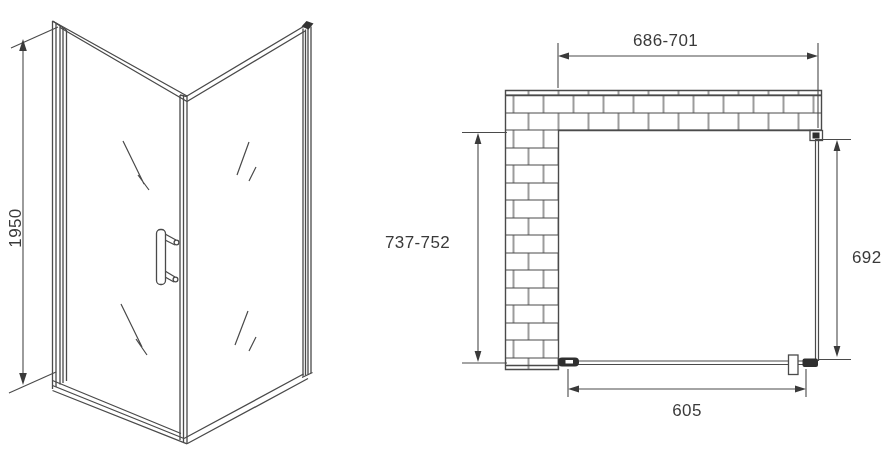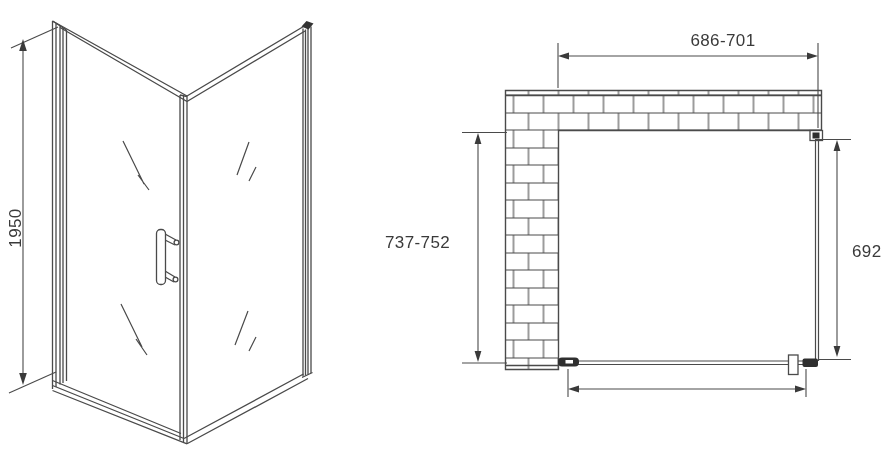--- a/index.html
+++ b/index.html
@@ -2,23 +2,23 @@
 <html><head>
 <meta charset="utf-8">
 <style>
   html,body { margin:0; padding:0; background:#ffffff; }
   .stage { position:relative; width:887px; height:451px; background:#ffffff; overflow:hidden;
            font-family:"Liberation Sans", sans-serif; }
   .stage svg { position:absolute; left:0; top:0; }
   .lbl { position:absolute; font-size:17px; line-height:20px; color:#3a3a3a;
          letter-spacing:0.4px; white-space:nowrap; }
   .lbl-height { left:-15px; top:218px; width:62px; text-align:center; transform:rotate(-90deg); }
-  .lbl-top    { left:648px; top:31px;  width:150px; text-align:center; }
+  .lbl-top    { left:633px; top:31px;  width:150px; text-align:left; }
   .lbl-left   { left:385px; top:233px; width:82px;  }
-  .lbl-right  { left:852px; top:242px; }
+  .lbl-right  { left:852px; top:248px; }
   .lbl-bottom { left:637px; top:401px; width:100px; text-align:center; }
 </style>
 </head>
 <body>
 
 <div class="stage">
 
   <svg width="887" height="451" viewBox="0 0 887 451">
     <defs>
       <pattern id="brick" x="505.5" y="95.5" width="30" height="35" patternUnits="userSpaceOnUse">
@@ -124,13 +124,14 @@
         <polygon points="568,389 579,385.6 579,392.4" fill="#3a3a3a" stroke="none"></polygon>
         <polygon points="806,389 795,385.6 795,392.4" fill="#3a3a3a" stroke="none"></polygon>
       </g>
     </g>
   </svg>
 
   <div class="lbl lbl-height">1950</div>
   <div class="lbl lbl-top">686-701</div>
   <div class="lbl lbl-left">737-752</div>
   <div class="lbl lbl-right">692</div>
+  <div class="lbl lbl-bottom">605</div>
 </div>
 
 </body></html>

